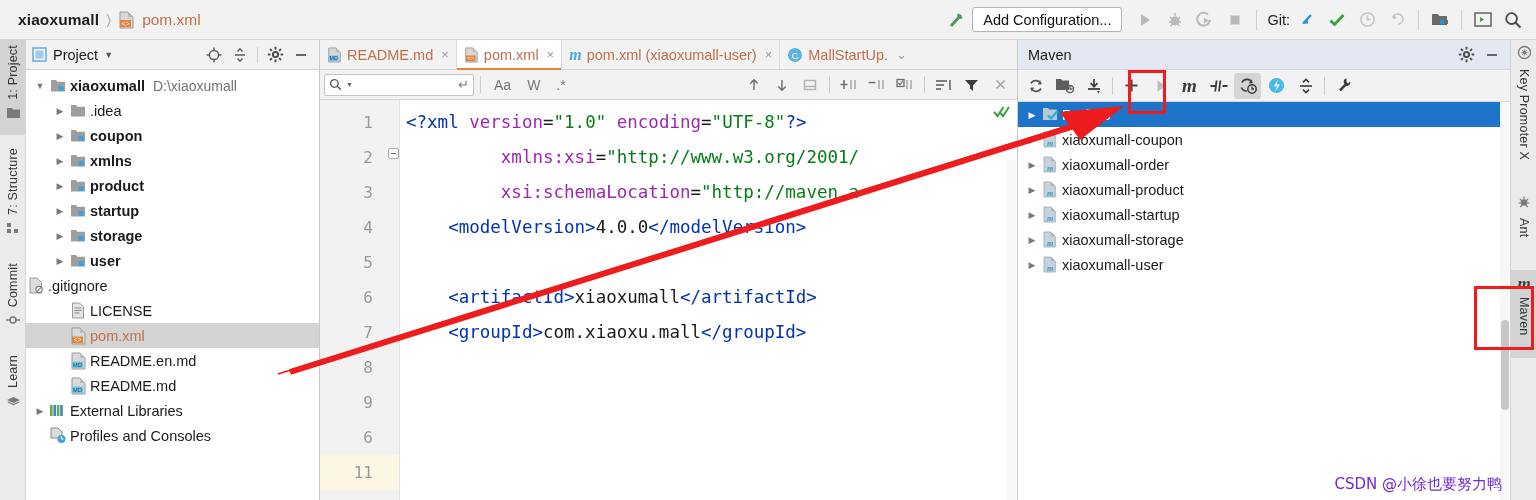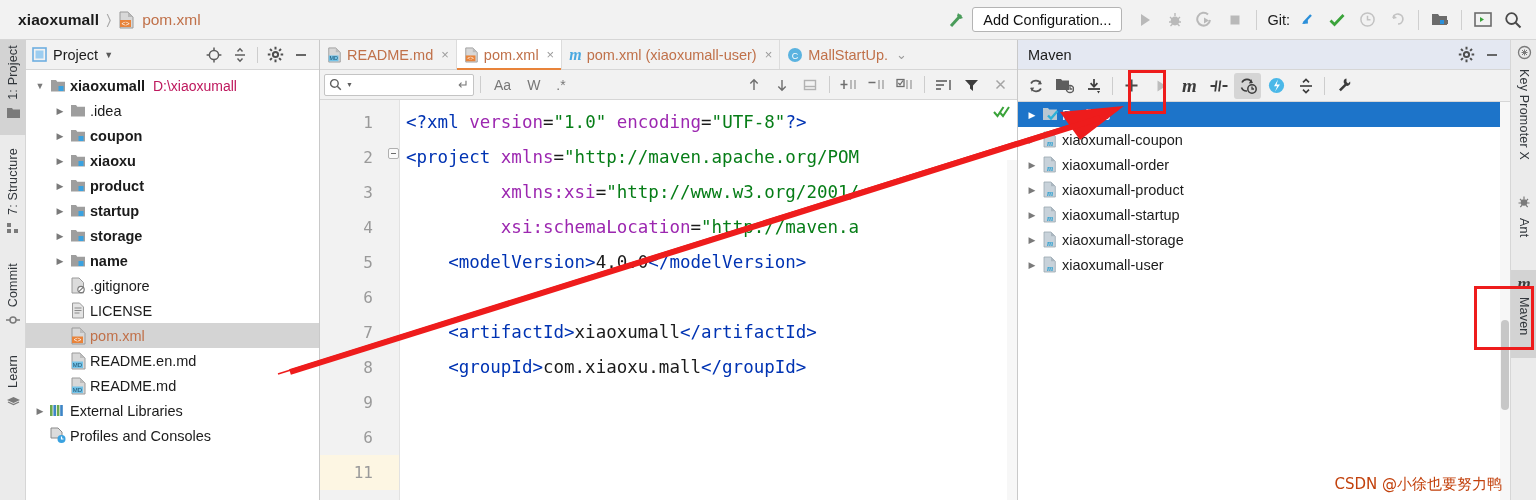--- a/index.html
+++ b/index.html
@@ -67,21 +67,21 @@
   .hi { width: 24px; height: 24px; display: flex; align-items: center; justify-content: center; }
   .vdiv { width: 1px; height: 16px; background: #cdcdcd; margin: 0 3px; }
 
   .tree { padding-top: 3px; font-size: 14.5px; }
   .trow { height: 25px; display: flex; align-items: center; white-space: nowrap; }
   .trow.sel { background: #d4d4d4; }
   .arrow { width: 16px; text-align: center; color: #7a7a7a; font-size: 9px; flex: 0 0 16px; }
   .tlabel { color: #1b1b1b; }
   .tlabel.bold { font-weight: bold; }
   .tlabel.orange { color: #c0714a; }
-  .tpath { color: #be185d; margin-left: 8px; font-size: 14px; }
+  .tpath { color: #737373; margin-left: 8px; font-size: 14px; }
   .ticon { width: 20px; display: flex; align-items: center; justify-content: center; flex: 0 0 20px; margin-right: 2px; }
 
   
   .editor-area {
     position: absolute; left: 320px; top: 40px; width: 698px; height: 460px;
     background: #fff; border-right: 1px solid #c9c9c9; overflow: hidden;
   }
   .tabbar {
     height: 30px; background: #f2f2f2; display: flex; align-items: stretch;
     border-bottom: 1px solid #d6d6d6;
@@ -163,21 +163,21 @@
   .mv-scroll { position: absolute; right: 0; top: 62px; width: 10px; bottom: 0; background: #f7f7f7; }
   .mv-thumb { position: absolute; right: 1px; top: 218px; width: 8px; height: 90px; background: #c7c7c7; border-radius: 4px; }
 
   
   .ann-box {
     position: absolute; border: 3px solid #ee1c1c; pointer-events: none; background: transparent;
   }
   .ann-arrow { position: absolute; left: 0; top: 0; width: 1536px; height: 500px; pointer-events: none; }
 
   .watermark {
-    position: absolute; right: 34px; bottom: 6px; font-size: 15px; color: #c2410c;
+    position: absolute; right: 34px; bottom: 6px; font-size: 15px; color: #6d28d9;
     font-family: "DejaVu Sans", sans-serif;
   }
 </style>
 </head>
 <body>
 
 <div id="app">
 
   <div class="topbar">
     <div class="breadcrumb">
@@ -386,21 +386,21 @@
         <span class="tlabel bold">coupon</span>
       </div>
       <div class="trow" style="padding-left:26px;">
         <span class="arrow">▶</span>
         <span class="ticon">
             <svg width="17" height="14" viewBox="0 0 17 14">
               <path d="M1 1h5l1.3 1.7H15V12.5H1z" fill="#9e9e9e"></path>
               <rect x="8.5" y="7" width="5" height="5" fill="#3aa2e0"></rect>
             </svg>
           </span>
-        <span class="tlabel bold">xiaoxu</span>
+        <span class="tlabel bold">xmlns</span>
       </div>
       <div class="trow" style="padding-left:26px;">
         <span class="arrow">▶</span>
         <span class="ticon">
             <svg width="17" height="14" viewBox="0 0 17 14">
               <path d="M1 1h5l1.3 1.7H15V12.5H1z" fill="#9e9e9e"></path>
               <rect x="8.5" y="7" width="5" height="5" fill="#3aa2e0"></rect>
             </svg>
           </span>
         <span class="tlabel bold">product</span>
@@ -426,24 +426,24 @@
         <span class="tlabel bold">storage</span>
       </div>
       <div class="trow" style="padding-left:26px;">
         <span class="arrow">▶</span>
         <span class="ticon">
             <svg width="17" height="14" viewBox="0 0 17 14">
               <path d="M1 1h5l1.3 1.7H15V12.5H1z" fill="#9e9e9e"></path>
               <rect x="8.5" y="7" width="5" height="5" fill="#3aa2e0"></rect>
             </svg>
           </span>
-        <span class="tlabel bold">name</span>
-      </div>
-
-      <div class="trow" style="padding-left:42px;">
+        <span class="tlabel bold">user</span>
+      </div>
+
+      <div class="trow" style="">
         <span class="ticon">
             <svg width="16" height="17" viewBox="0 0 16 17">
               <path d="M2 1h7l4.5 4.5V16H2z" fill="#dcdcdc" stroke="#9a9a9a"></path>
               <circle cx="11" cy="12.5" r="3.2" fill="#fff" stroke="#7a7a7a" stroke-width="1.2"></circle>
               <path d="M8.8 14.7 L13.2 10.3" stroke="#7a7a7a" stroke-width="1.2"></path>
             </svg>
           </span>
         <span class="tlabel">.gitignore</span>
       </div>
       <div class="trow" style="padding-left:42px;">
@@ -641,21 +641,20 @@
         <div class="gline">8</div>
         <div class="gline">9</div>
         <div class="gline">6</div>
         <div class="gline cur">11</div>
         <div class="fold" style="top:48px;"></div>
       </div>
 
       <div class="code">
         <div class="cline"><span class="pi">&lt;?xml </span><span class="at">version</span><span class="pl">=</span><span class="st">"1.0"</span><span class="pl"> </span><span class="at">encoding</span><span class="pl">=</span><span class="st">"UTF-8"</span><span class="pi">?&gt;</span></div>
 
-        <div class="cline"><span class="tg">&lt;project </span><span class="at">xmlns</span><span class="pl">=</span><span class="st">"http://maven.apache.org/POM</span></div>
 
         <div class="cline"><span class="at">         xmlns:xsi</span><span class="pl">=</span><span class="st">"http://www.w3.org/2001/</span></div>
 
         <div class="cline"><span class="at">         xsi:schemaLocation</span><span class="pl">=</span><span class="st">"http://maven.a</span></div>
 
         <div class="cline"><span class="tg">    &lt;modelVersion&gt;</span><span class="pl">4.0.0</span><span class="tg">&lt;/modelVersion&gt;</span></div>
 
         <div class="cline">&nbsp;</div>
 
         <div class="cline"><span class="tg">    &lt;artifactId&gt;</span><span class="pl">xiaoxumall</span><span class="tg">&lt;/artifactId&gt;</span></div>

